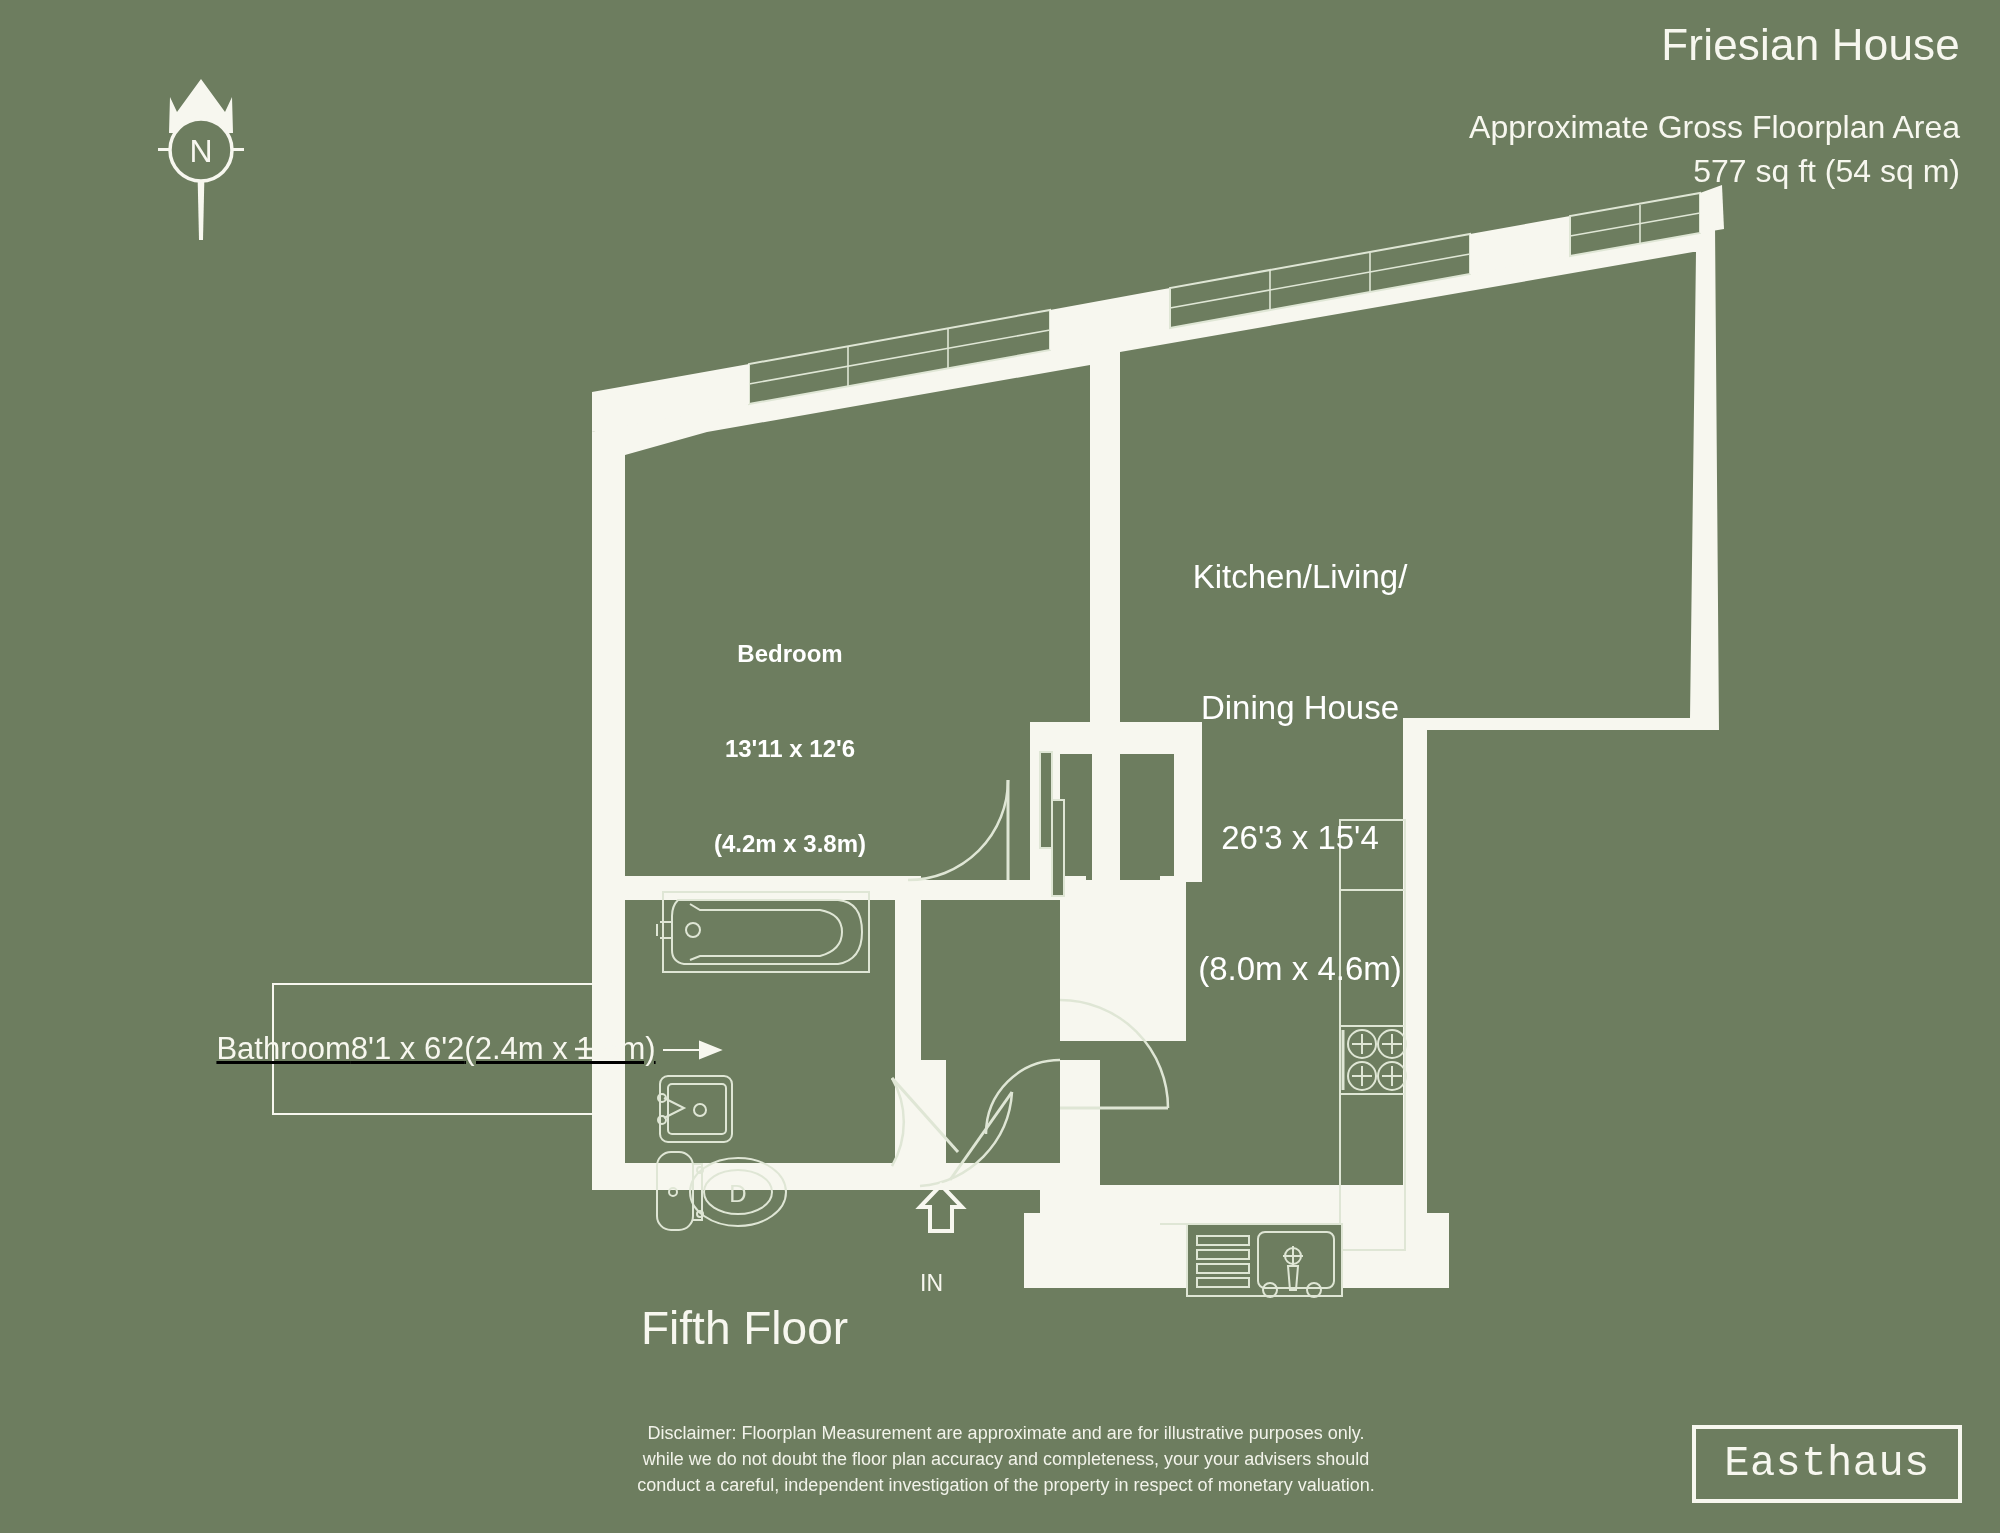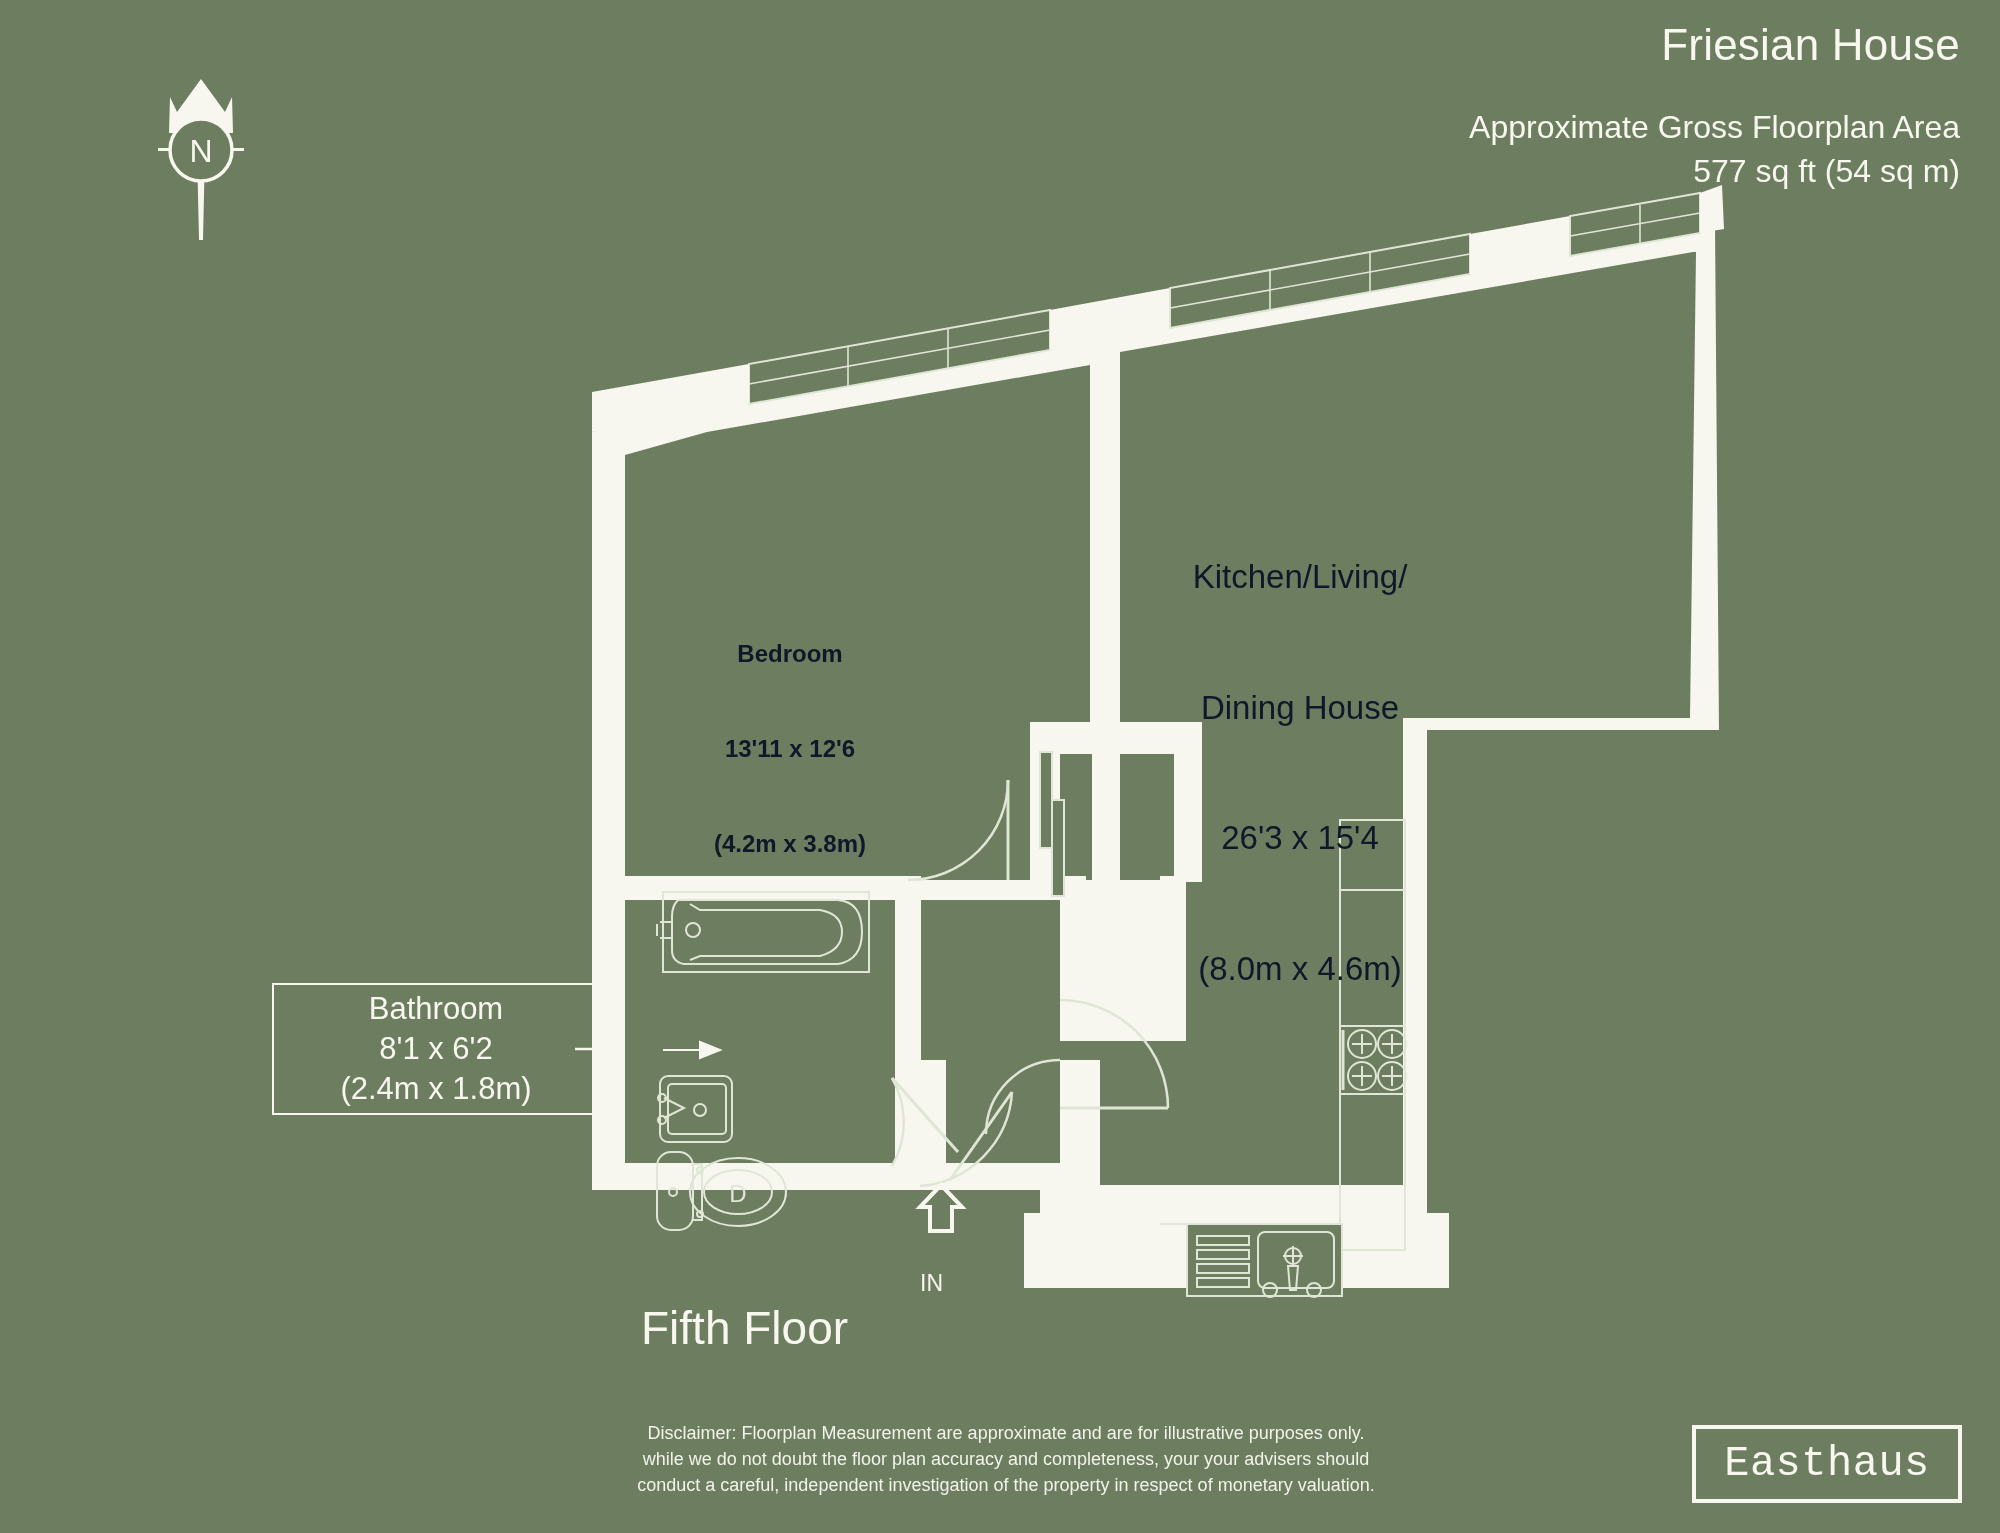--- a/index.html
+++ b/index.html
@@ -77,34 +77,34 @@
   }
   #bathroom-box {
     position: absolute;
     left: 272px;
     top: 983px;
     width: 328px;
     height: 132px;
     border: 2.5px solid #f7f7ef;
     box-sizing: border-box;
     display: flex;
-    flex-direction: column;
     align-items: center;
     justify-content: center;
+    text-decoration: underline;
   }
   #bathroom-box .bline {
     color: #f7f7ef;
     font-size: 31px;
     line-height: 1.28;
     white-space: pre;
   }
   .room-lbl {
     position: absolute;
     text-align: center;
-    color: #0f172a;
+    color: #ffffff;
     white-space: pre;
   }
   #bedroom-lbl {
     left: 620px;
     top: 575px;
     width: 340px;
     font-size: 24px;
     line-height: 1.32;
     font-weight: bold;
   }

